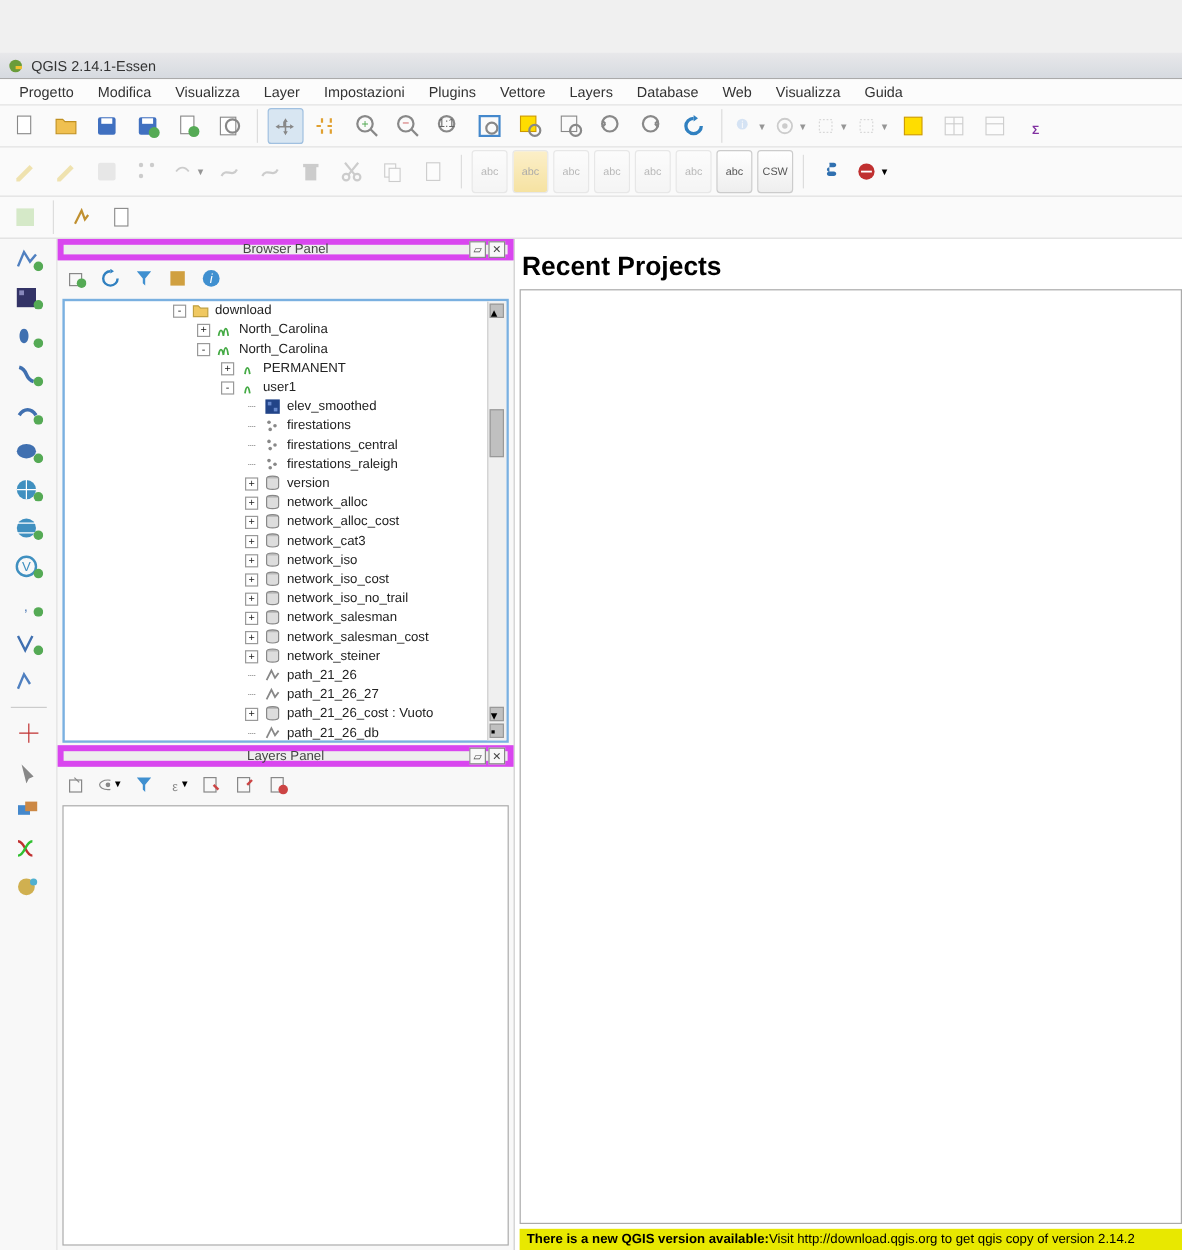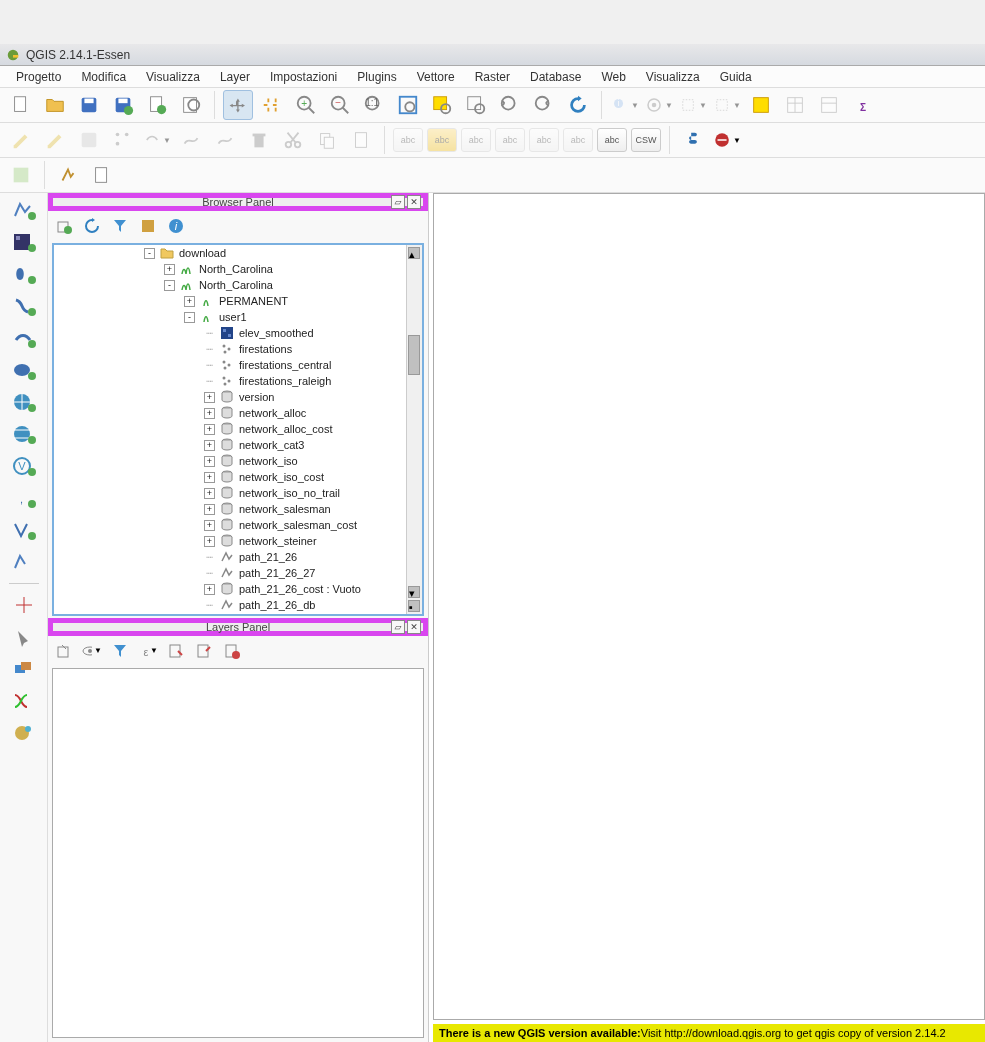--- a/index.html
+++ b/index.html
@@ -35,42 +35,42 @@
 .tree-node .label { cursor: default; }
 .layers-container { flex: 1; border: 1px solid #aaa; background: #fff; margin: 2px 4px 4px 4px; }
 .content-area { flex: 1; display: flex; flex-direction: column; background: #fff; border-left: 1px solid #ccc; }
 .recent-header { font-size: 22px; font-weight: bold; padding: 10px 0 6px 6px; color: #000; }
 .recent-body { flex: 1; border: 1px solid #aaa; margin: 0 0 4px 4px; background: #fff; }
 .status-bar { background: #e8e800; height: 18px; display: flex; align-items: center; padding: 0 6px; font-size: 11px; margin: 0 0 0 4px; }
 .status-bar .bold { font-weight: bold; }
 .dropdown-arrow { font-size: 8px; margin-left: 2px; }
 .vscroll-placeholder { position: absolute; right: 0; top: 0; bottom: 0; width: 16px; background: #f0f0f0; border-left: 1px solid #ccc; }
 .vscroll-thumb { position: absolute; right: 2px; width: 12px; background: #c0c0c0; border: 1px solid #999; }
-.abc-btn { width: 30px; height: 24px; border: 1px solid #ccc; border-radius: 3px; background: linear-gradient(#fff,#eee); display: flex; align-items: center; justify-content: center; font-size: 9px; color: #555; }
+.abc-btn { width: 30px; height: 36px; border: 1px solid #ccc; border-radius: 3px; background: linear-gradient(#fff,#eee); display: flex; align-items: center; justify-content: center; font-size: 9px; color: #555; }
 </style>
 </head>
 <body>
 
 <div class="titlebar">
   <svg class="qgis-icon" viewBox="0 0 16 16">
       <circle cx="8" cy="8" r="6" fill="#6a9c3a"></circle>
       <rect x="8" y="8" width="6" height="3" fill="#f0c030"></rect>
     </svg>
   <span class="title">QGIS 2.14.1-Essen</span>
 </div>
 
 <div class="menubar" id="menubar">
     <div class="menu">Progetto</div>
     <div class="menu">Modifica</div>
     <div class="menu">Visualizza</div>
     <div class="menu">Layer</div>
     <div class="menu">Impostazioni</div>
     <div class="menu">Plugins</div>
     <div class="menu">Vettore</div>
-    <div class="menu">Raster</div>
+    <div class="menu">Layers</div>
     <div class="menu">Database</div>
     <div class="menu">Web</div>
     <div class="menu">Visualizza</div>
     <div class="menu">Guida</div>
   </div>
 
 <div class="toolbar-row">
   <div class="tb-group">
     <div class="tb-btn">
         <svg viewBox="0 0 24 24">
@@ -783,19 +783,20 @@
           <svg width="16" height="16">
             <rect x="2" y="2" width="10" height="12" fill="none" stroke="#888"></rect>
             <circle cx="12" cy="12" r="4" fill="#c44"></circle>
           </svg>
         </div>
     </div>
     <div class="layers-container" style="height:360px"></div>
   </div>
 
   <div class="content-area">
+    <div class="recent-header">Recent Projects</div>
     <div class="recent-body"></div>
     <div class="status-bar">
       <span class="bold">There is a new QGIS version available:</span>
       <span> Visit http://download.qgis.org to get qgis copy of version 2.14.2</span>
     </div>
   </div>
 </div>
 
 </body></html>

